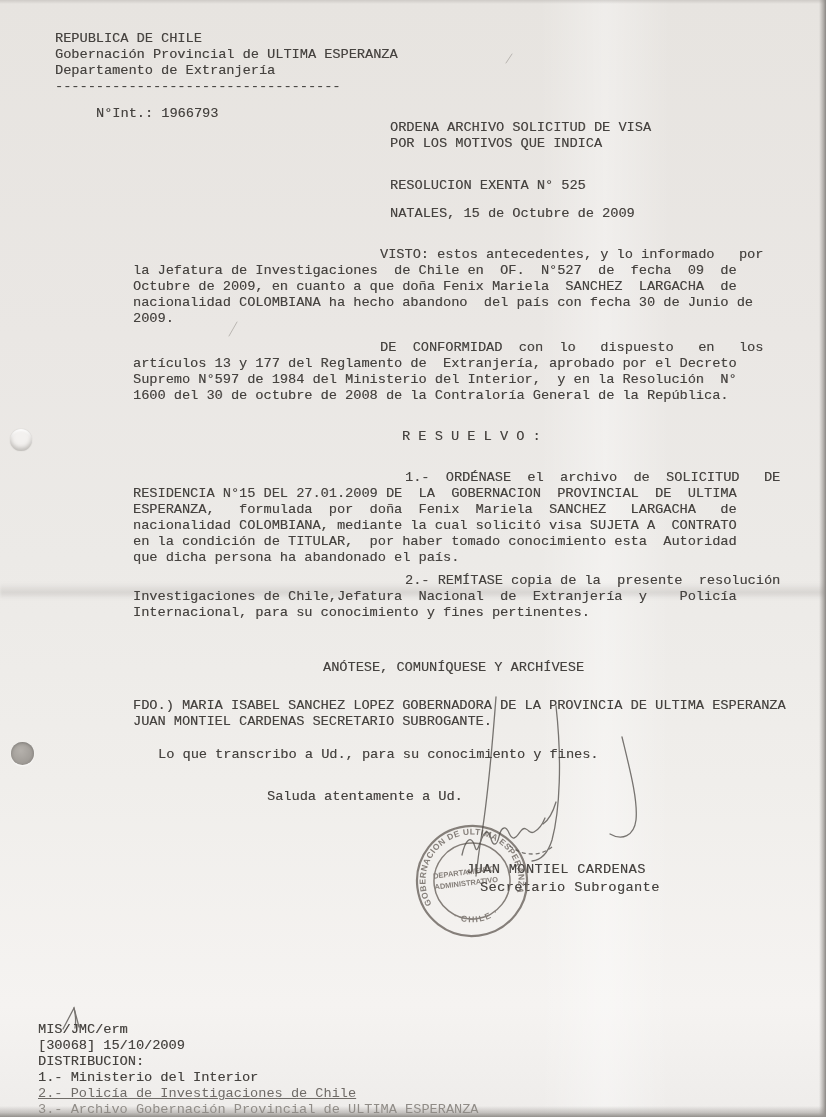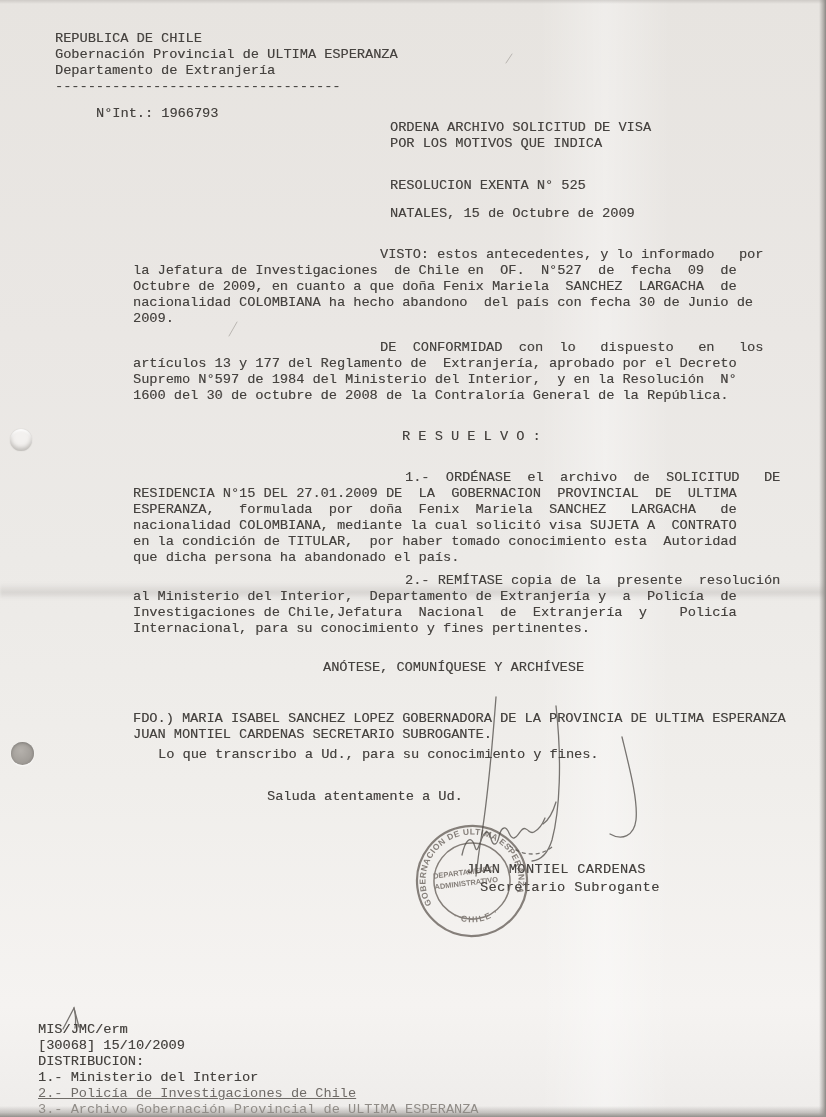--- a/index.html
+++ b/index.html
@@ -81,28 +81,27 @@
     <div class="tl" style="padding-left:272px;">1.-  ORDÉNASE  el  archivo  de  SOLICITUD   DE</div>
     <div class="tl">RESIDENCIA N°15 DEL 27.01.2009 DE  LA  GOBERNACION  PROVINCIAL  DE  ULTIMA</div>
     <div class="tl">ESPERANZA,   formulada  por  doña  Fenix  Mariela  SANCHEZ   LARGACHA   de</div>
     <div class="tl">nacionalidad COLOMBIANA, mediante la cual solicitó visa SUJETA A  CONTRATO</div>
     <div class="tl">en la condición de TITULAR,  por haber tomado conocimiento esta  Autoridad</div>
     <div class="tl">que dicha persona ha abandonado el país.</div>
   </div>
 
   <div class="abs" style="left:133px;top:573px;width:672px;">
     <div class="tl" style="padding-left:272px;">2.- REMÍTASE copia de la  presente  resolución</div>
-    <div class="tl">al Ministerio del Interior,  Departamento de Extranjería y  a  Policía  de</div>
     <div class="tl">Investigaciones de Chile,Jefatura  Nacional  de  Extranjería  y    Policía</div>
     <div class="tl">Internacional, para su conocimiento y fines pertinentes.</div>
   </div>
 
   <div class="abs tl" style="left:323px;top:660px;">ANÓTESE, COMUNÍQUESE Y ARCHÍVESE</div>
 
-  <div class="abs" style="left:133px;top:698px;width:680px;margin-top:13px;">
+  <div class="abs" style="left:133px;top:698px;width:680px;">
     <div class="tl">FDO.) MARIA ISABEL SANCHEZ LOPEZ GOBERNADORA DE LA PROVINCIA DE ULTIMA ESPERANZA</div>
     <div class="tl">JUAN MONTIEL CARDENAS SECRETARIO SUBROGANTE.</div>
   </div>
 
   <div class="abs tl" style="left:158px;top:747px;">Lo que transcribo a Ud., para su conocimiento y fines.</div>
   <div class="abs tl" style="left:267px;top:789px;text-align:center;">Saluda atentamente a Ud.</div>
 
   <div class="abs tl sig-name" style="left:466px;top:862px;">JUAN MONTIEL CARDENAS</div>
   <div class="abs tl sig-name" style="left:480px;top:880px;">Secretario Subrogante</div>
 

